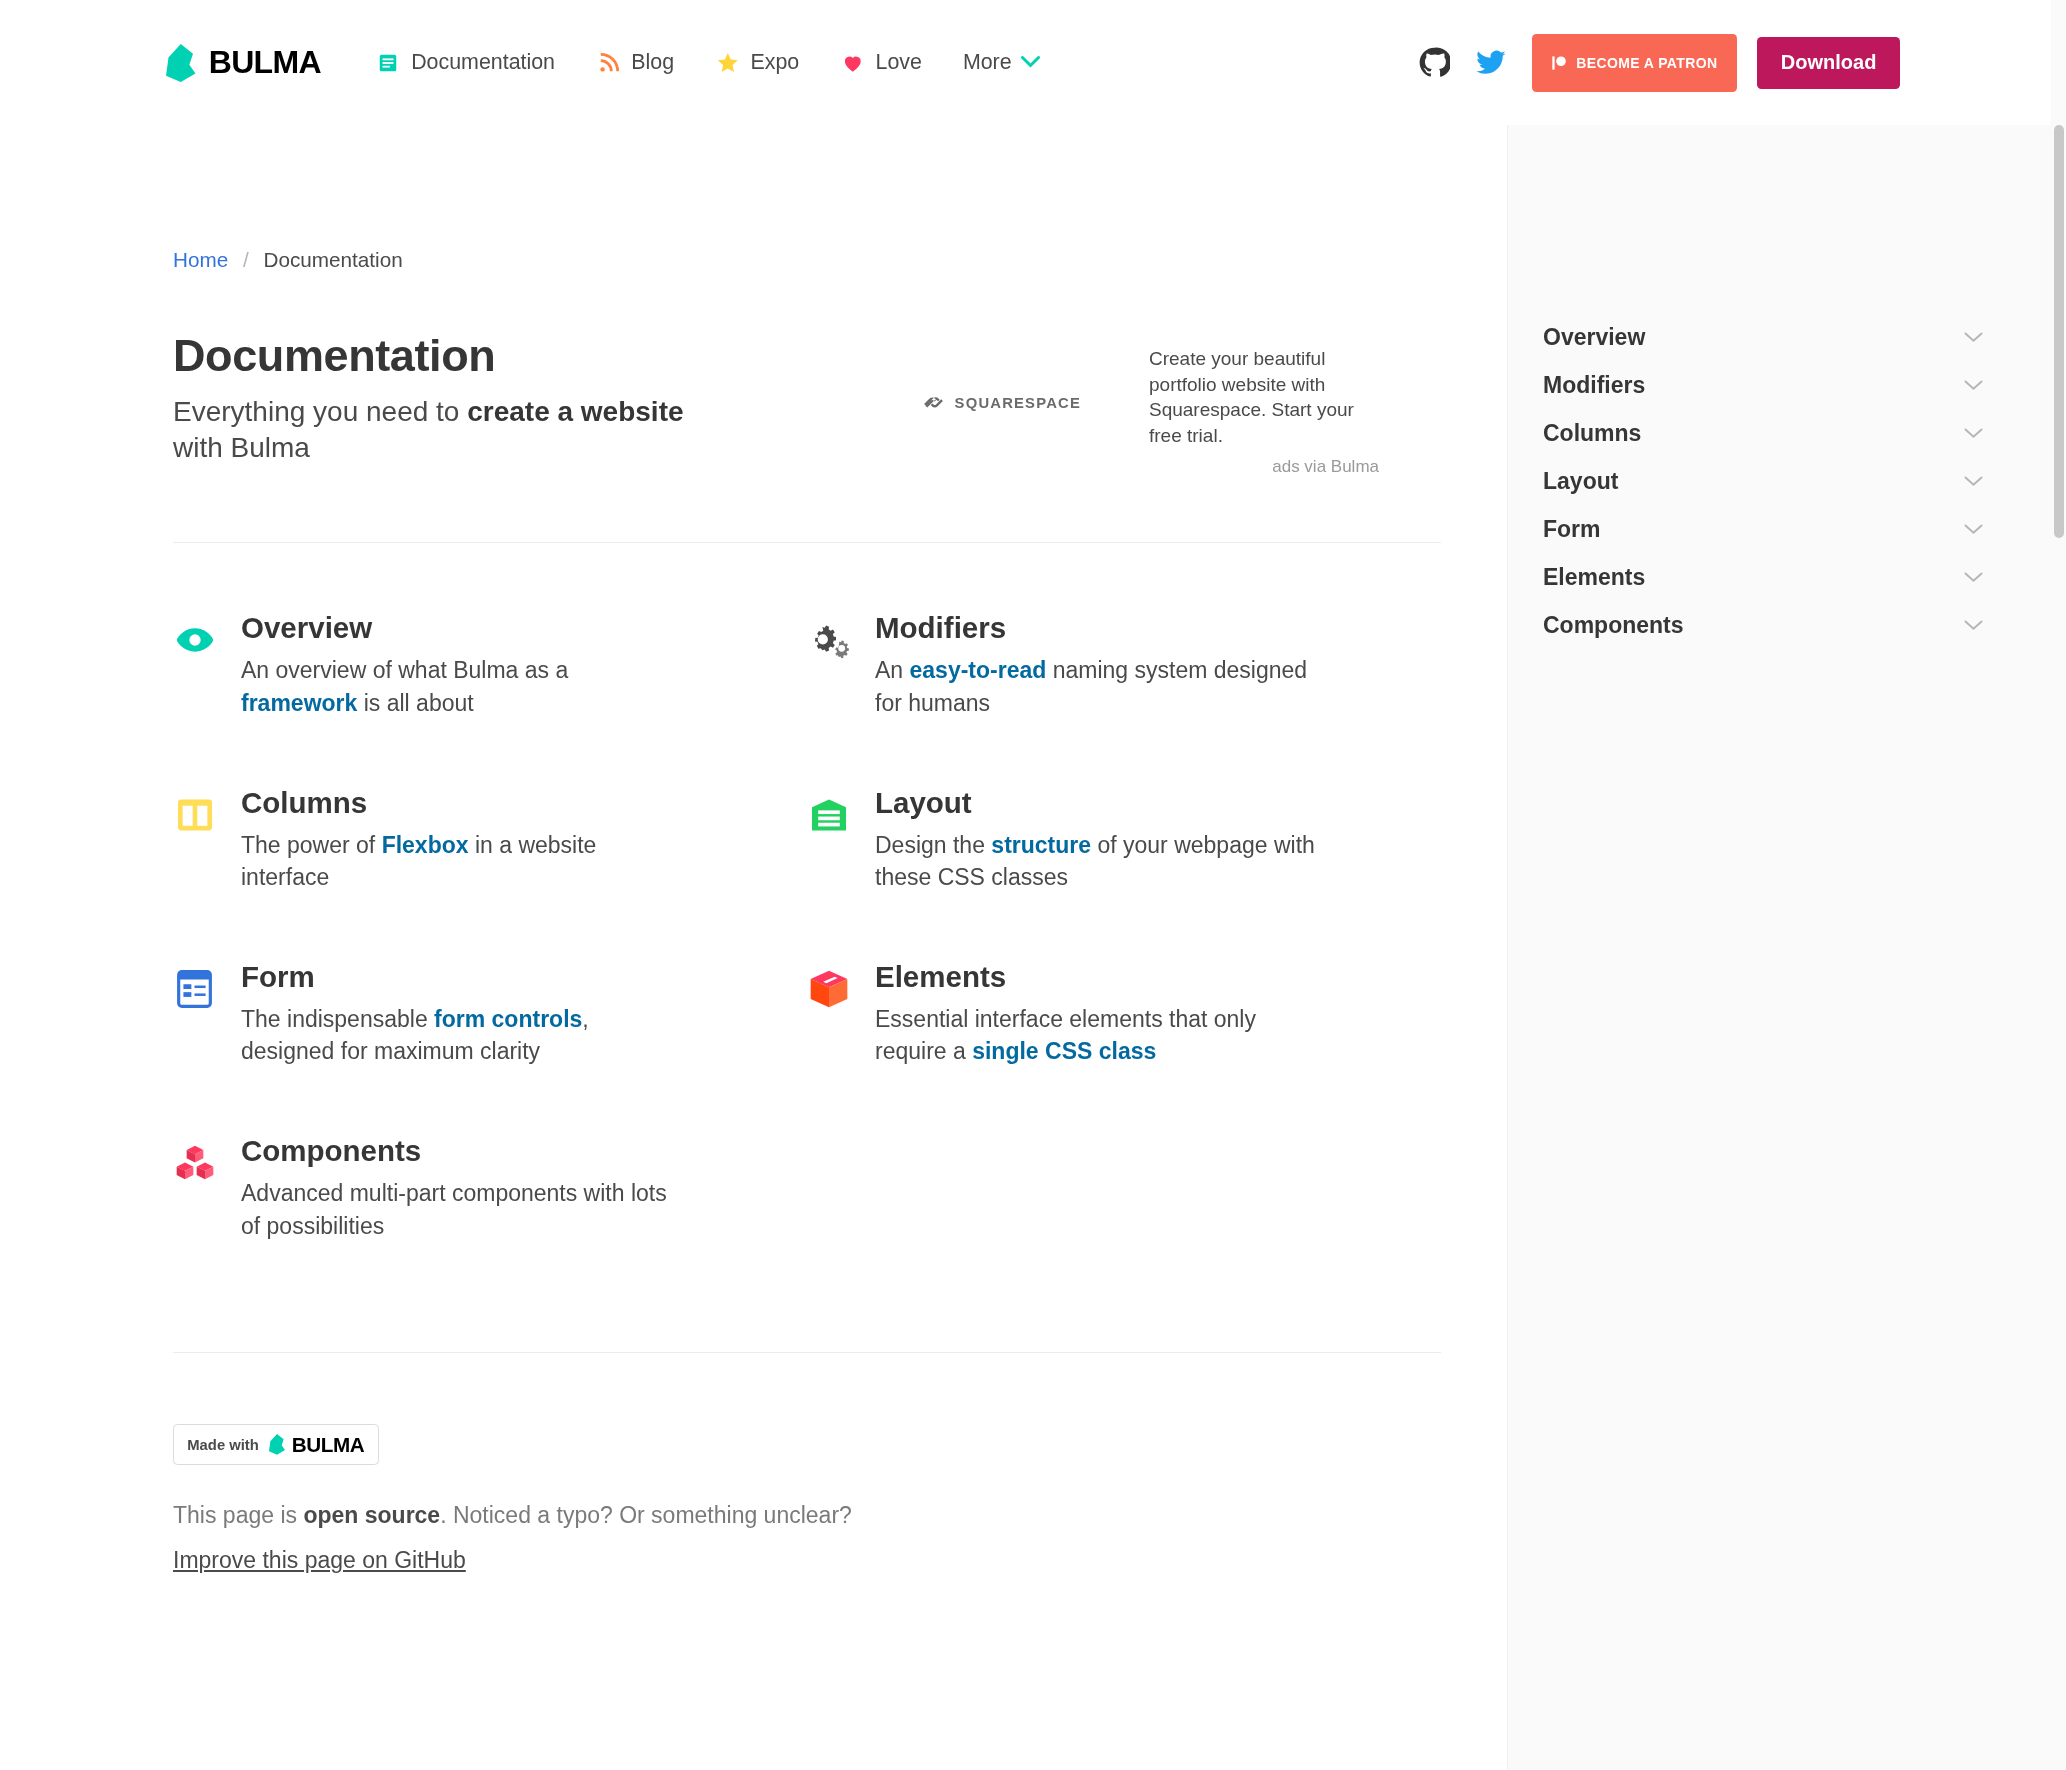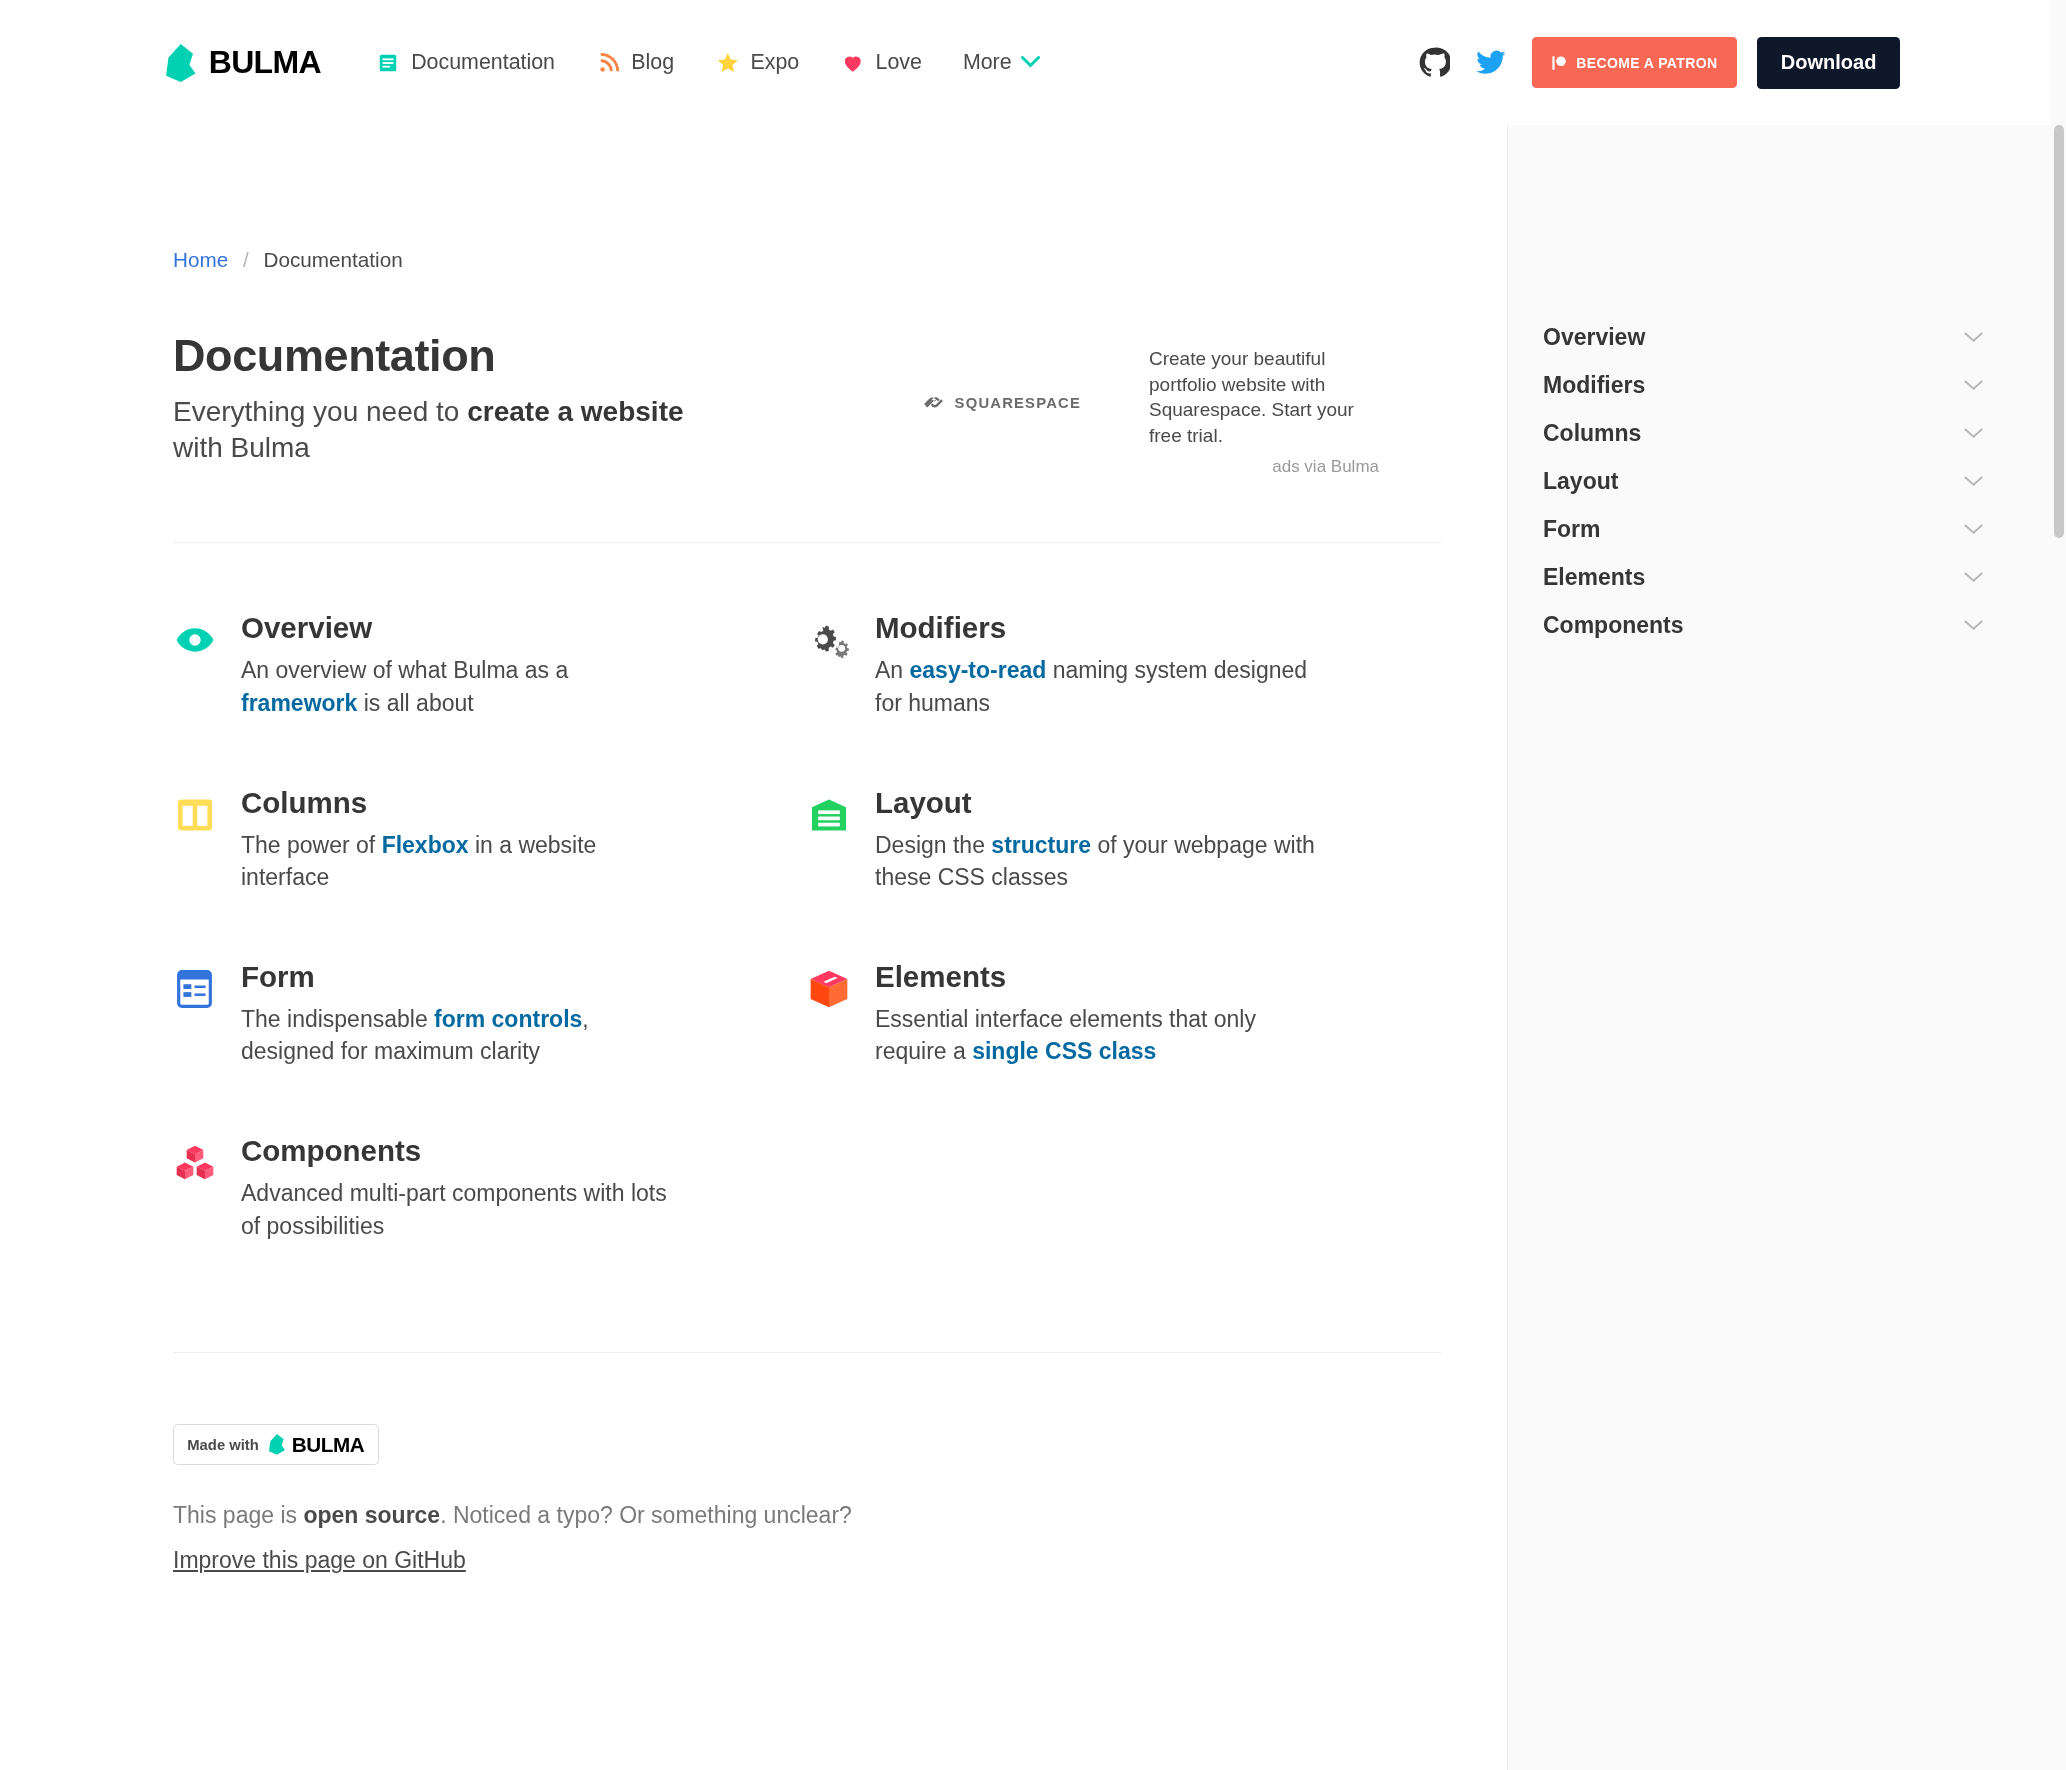--- a/index.html
+++ b/index.html
@@ -67,33 +67,33 @@
     cursor: pointer;
   }
   .btn-patron {
     background: #f96854;
     color: #fff;
     font-size: 14px;
     font-weight: bold;
     letter-spacing: 0.4px;
     border-radius: 4.4px;
     padding: 0 19px;
-    height: 51px;
+    height: 58px;
     display: flex;
     align-items: center;
     cursor: pointer;
     margin-right: 20.7px;
   }
   .patron-glyph {
     margin-right: 8.9px;
     display: inline-flex;
     align-items: center;
   }
   .btn-download {
-    background: #0f172a;
+    background: #be185d;
     color: #fff;
     font-size: 20px;
     font-weight: bold;
     border-radius: 4.4px;
     padding: 0 23.6px;
     height: 52px;
     display: flex;
     align-items: center;
     cursor: pointer;
   }

